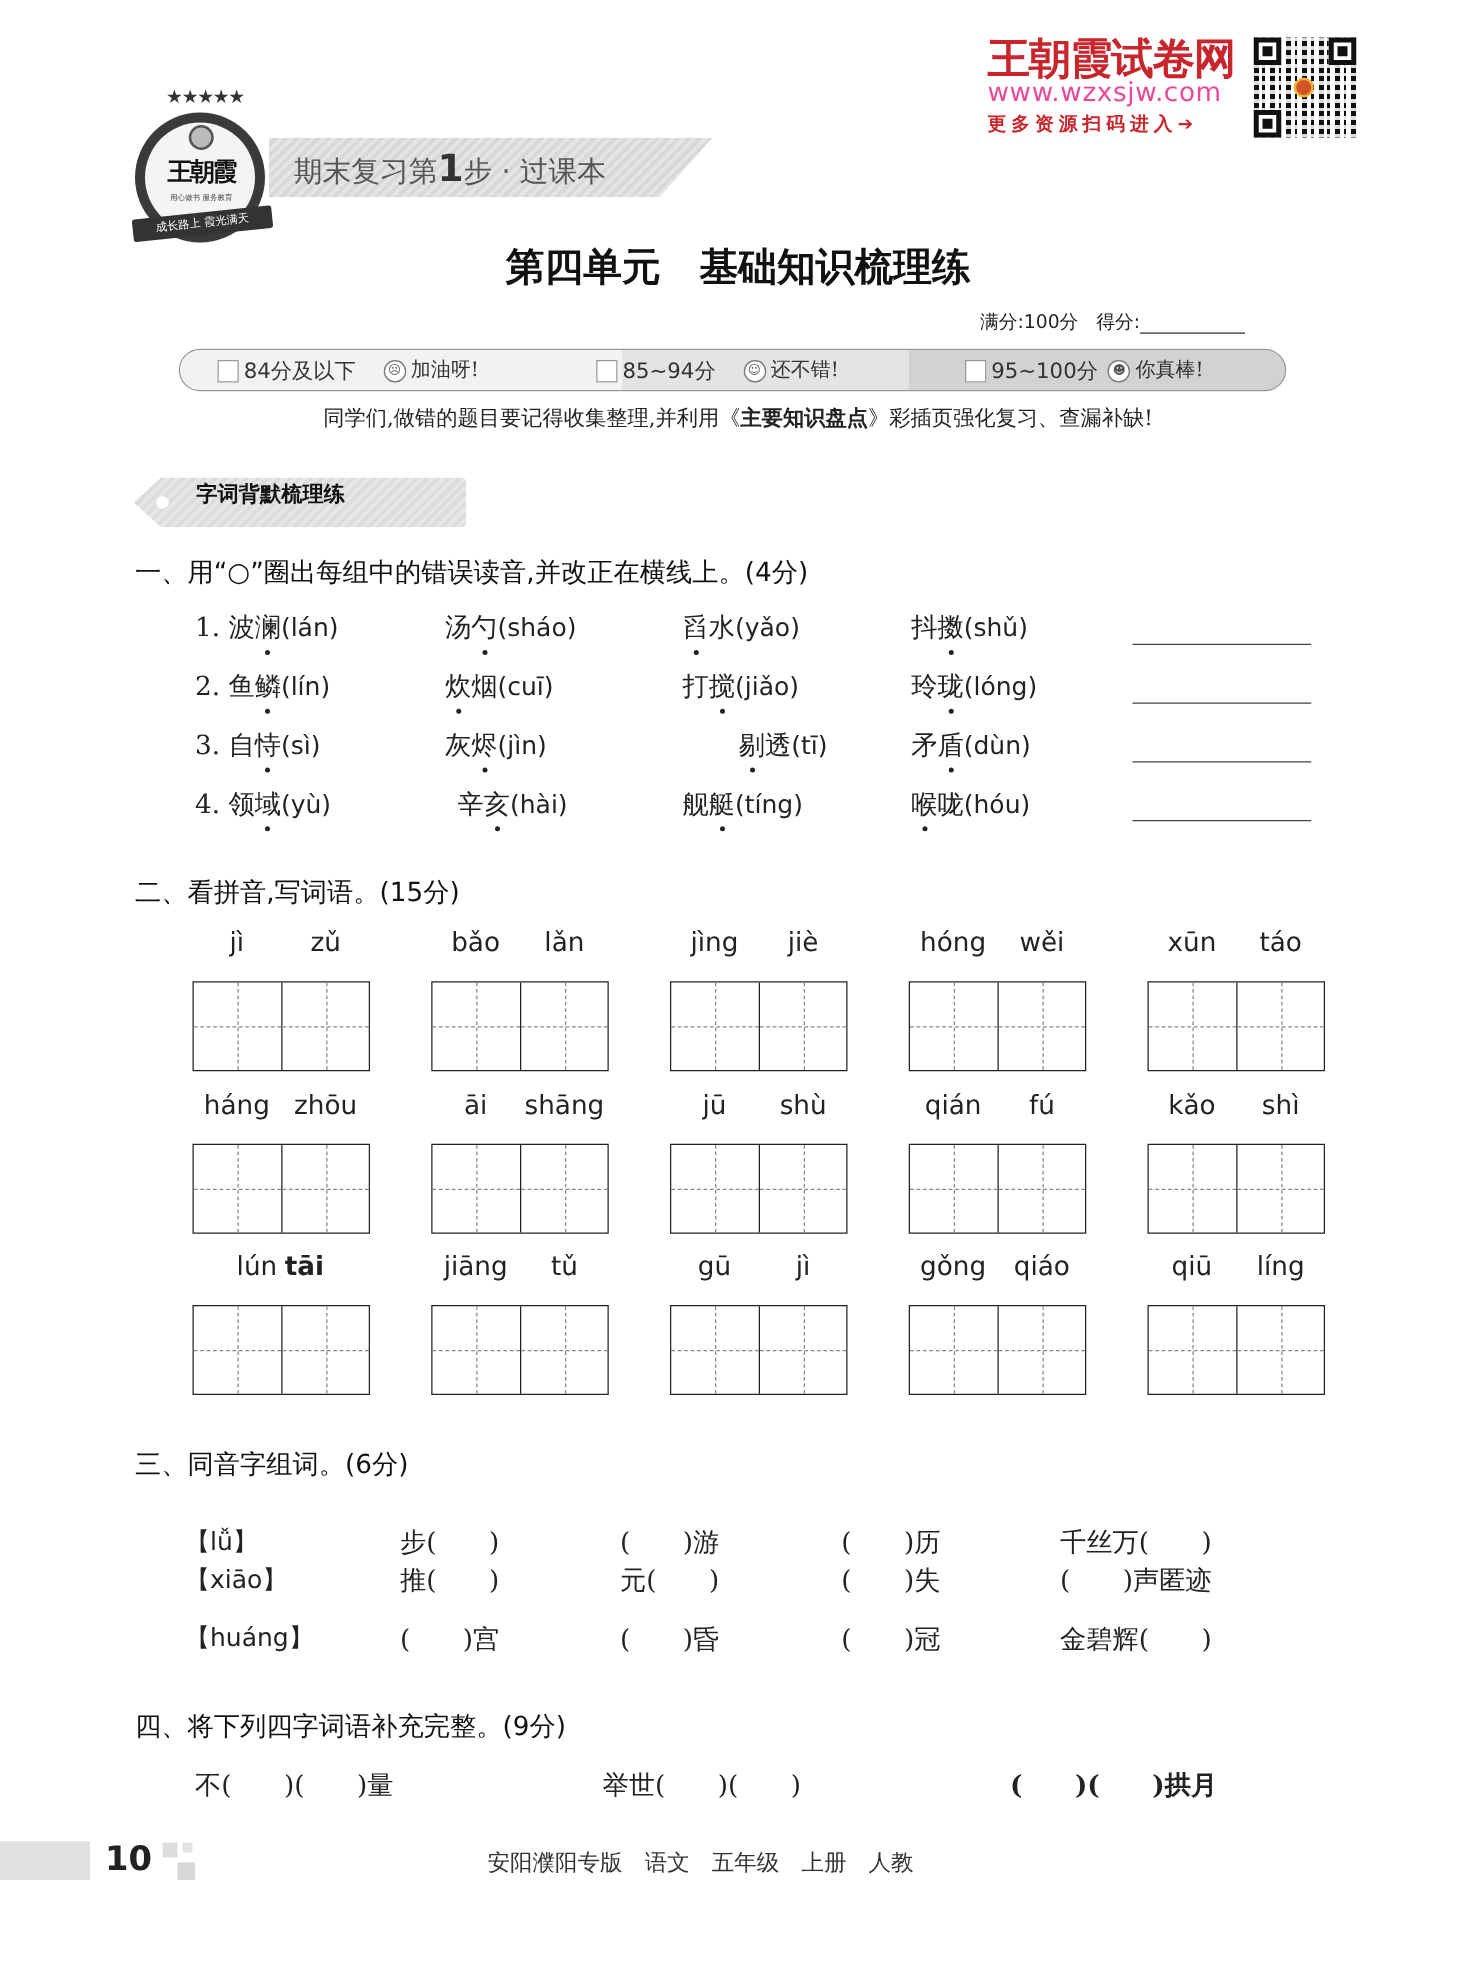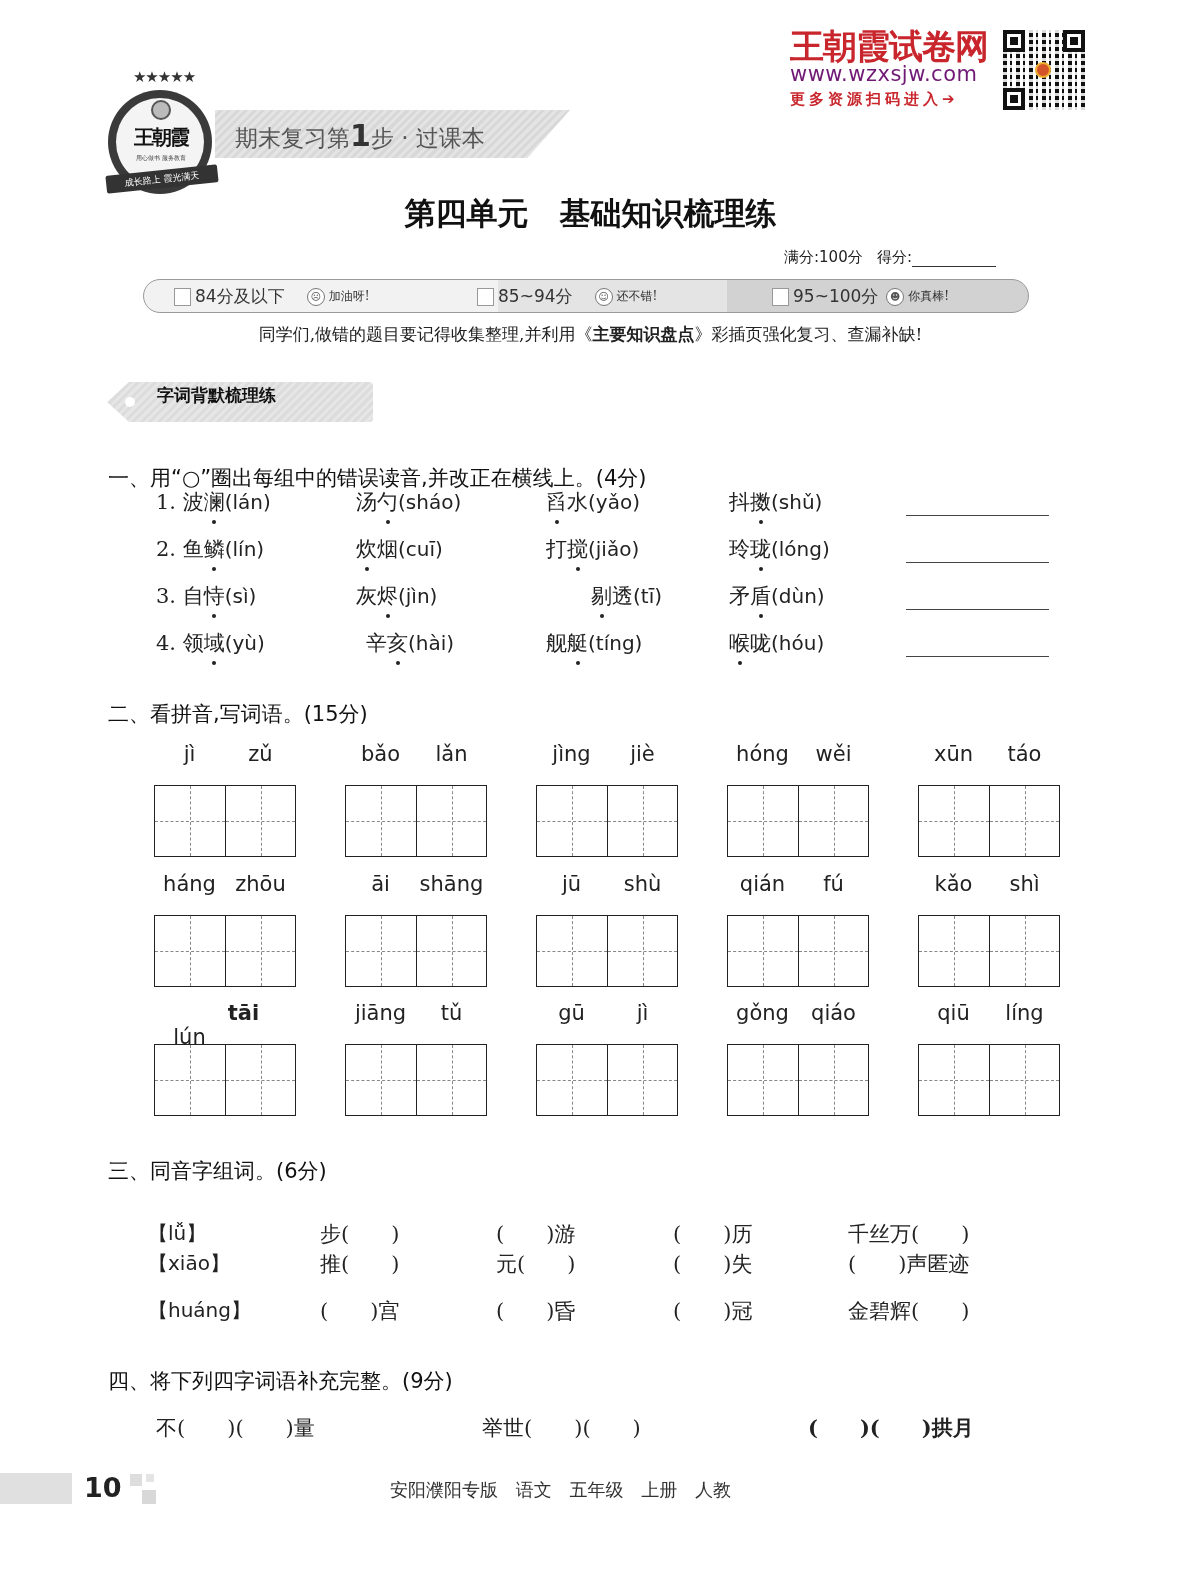--- a/index.html
+++ b/index.html
@@ -19,21 +19,21 @@
 
   
   .banner { left: 215px; top: 110px; width: 355px; height: 48px;
     background: repeating-linear-gradient(135deg, #e4e4e4 0 3px, #d8d8d8 3px 6px);
     clip-path: polygon(0 0, 100% 0, 88% 100%, 0 100%); }
   .banner-text { left: 235px; top: 118px; font-size: 23px; color: #555; font-family: "DejaVu Sans", sans-serif; }
   .banner-text .big { font-size: 30px; font-weight: bold; color: #333; }
 
   
   .brand-title { left: 790px; top: 24px; font-size: 34px; font-weight: bold; color: #c8262c; font-family: "DejaVu Sans", sans-serif; letter-spacing: -1px; }
-  .brand-url { left: 790px; top: 62px; font-size: 21px; color: #701a75; font-family: "DejaVu Sans", sans-serif; letter-spacing: 0.5px; }
+  .brand-url { left: 790px; top: 62px; font-size: 21px; color: #ec4899; font-family: "DejaVu Sans", sans-serif; letter-spacing: 0.5px; }
   .brand-scan { left: 790px; top: 90px; font-size: 15px; font-weight: bold; color: #c8262c; font-family: "DejaVu Sans", sans-serif; letter-spacing: 4px; }
   .qr { left: 1003px; top: 30px; width: 82px; height: 80px; background:
       repeating-linear-gradient(90deg, #111 0 4px, #fff 4px 7px, #111 7px 9px, #fff 9px 13px),
       #fff; }
   .qr-mask { position:absolute; inset:0; background:
       repeating-linear-gradient(0deg, rgba(255,255,255,0.85) 0 3px, transparent 3px 7px); }
   .qr-finder { position:absolute; width:22px; height:22px; border:4px solid #111; background:#fff; }
   .qr-finder::after { content:""; position:absolute; left:3px; top:3px; width:8px; height:8px; background:#111; }
   .qr-center { position:absolute; left:32px; top:32px; width:16px; height:16px; border-radius:50%; background:#d4542a; border:2px solid #f0b030; }
 
@@ -41,21 +41,21 @@
   .title { left: 0; width: 1181px; top: 193px; text-align: center; font-size: 31px; font-weight: bold; color: #111; font-family: "DejaVu Sans", sans-serif; }
   .score { left: 784px; top: 248px; font-size: 15px; font-family: "DejaVu Sans", sans-serif; color: #222; }
   .score-line { display:inline-block; width: 84px; border-bottom: 1px solid #333; height: 16px; vertical-align: bottom; }
 
   
   .grade-bar { left: 143px; top: 279px; width: 886px; height: 34px; border-radius: 17px; border: 1.5px solid #9a9a9a;
      background: linear-gradient(90deg, #f2f2f2 0 40%, #e4e4e4 40% 66%, #d2d2d2 66% 100%); overflow:hidden; }
   .grade-item { position:absolute; top: 5px; font-size: 17px; font-family: "DejaVu Sans", sans-serif; color: #333; display:flex; align-items:center; gap: 4px; }
   .chk { display:inline-block; width: 17px; height: 18px; background:#fff; border: 1px solid #999; }
   .face { display:inline-block; width: 18px; height: 18px; border-radius: 50%; border:1px solid #777; background:#fff; font-size: 10px; text-align:center; line-height: 16px; color:#555; margin-left: 18px; }
-  .grade-msg { font-family: "DejaVu Serif", serif; font-size: 12px; }
+  .grade-msg { font-family: "DejaVu Serif", serif; font-size: 16px; }
 
   .hint { left: 0; width: 1181px; top: 323px; text-align: center; font-size: 17px; color: #222; font-family: "DejaVu Serif", serif; }
   .hint b { font-family: "DejaVu Sans", sans-serif; }
 
   
   .section-tag { left: 107px; top: 382px; width: 266px; height: 40px; background: repeating-linear-gradient(135deg, #e6e6e6 0 3px, #dcdcdc 3px 6px);
       clip-path: polygon(0 50%, 22px 0, 100% 0, 100% 100%, 22px 100%); border-radius: 4px; }
   .section-dot { position:absolute; left: 18px; top: 15px; width: 10px; height: 10px; border-radius: 50%; background: #fff; }
   .section-title { left: 157px; top: 384px; font-size: 17px; font-weight: bold; color: #111; font-family: "DejaVu Sans", sans-serif; }
 
@@ -152,21 +152,21 @@
 
 <div class="abs hint">
   <span>同学们,做错的题目要记得收集整理,并利用《</span><b>主要知识盘点</b><span>》彩插页强化复习、查漏补缺!</span>
 </div>
 
 <div class="abs section-tag">
     <div class="section-dot"></div>
   </div>
 <div class="abs section-title">字词背默梳理练</div>
 
-<div class="abs q-head" style="top:464px;">一、用“○”圈出每组中的错误读音,并改正在横线上。(4分)</div>
+<div class="abs q-head" style="top:444px;">一、用“○”圈出每组中的错误读音,并改正在横线上。(4分)</div>
 <div id="q1">
     <div class="abs q1-row" style="top: 488px;">
       <div class="q1-item" style="left: 0px;"><span>1.</span> <span>波</span><span class="dotchar">澜</span><span></span><span class="py">(lán)</span></div>
       <div class="q1-item" style="left: 200px;"><span>汤</span><span class="dotchar">勺</span><span></span><span class="py">(sháo)</span></div>
       <div class="q1-item" style="left: 390px;"><span></span><span class="dotchar">舀</span><span>水</span><span class="py">(yǎo)</span></div>
       <div class="q1-item" style="left: 573px;"><span>抖</span><span class="dotchar">擞</span><span></span><span class="py">(shǔ)</span></div>
     </div>
     <div class="answer-line abs" style="top: 515px;"></div>
     <div class="abs q1-row" style="top: 535px;">
       <div class="q1-item" style="left: 0px;"><span>2.</span> <span>鱼</span><span class="dotchar">鳞</span><span></span><span class="py">(lín)</span></div>
@@ -267,21 +267,21 @@
     </div>
     <div class="word" style="left: 918px; top: 872px;">
       <div class="word-py" style="left: 0px;">kǎo</div>
       <div class="word-py" style="left: 71px;">shì</div>
       <div class="grid">
         <div class="cell"></div>
         <div class="cell"></div>
       </div>
     </div>
     <div class="word" style="left: 154px; top: 1001px;">
-      <div class="word-py" style="left: 0px; margin-top: 24px;">lún</div>
+      <div class="word-py" style="left: 16px;">lún</div>
       <div class="word-py" style="left: 54px; font-weight: bold;">tāi</div>
       <div class="grid">
         <div class="cell"></div>
         <div class="cell"></div>
       </div>
     </div>
     <div class="word" style="left: 345px; top: 1001px;">
       <div class="word-py" style="left: 0px;">jiāng</div>
       <div class="word-py" style="left: 71px;">tǔ</div>
       <div class="grid">

